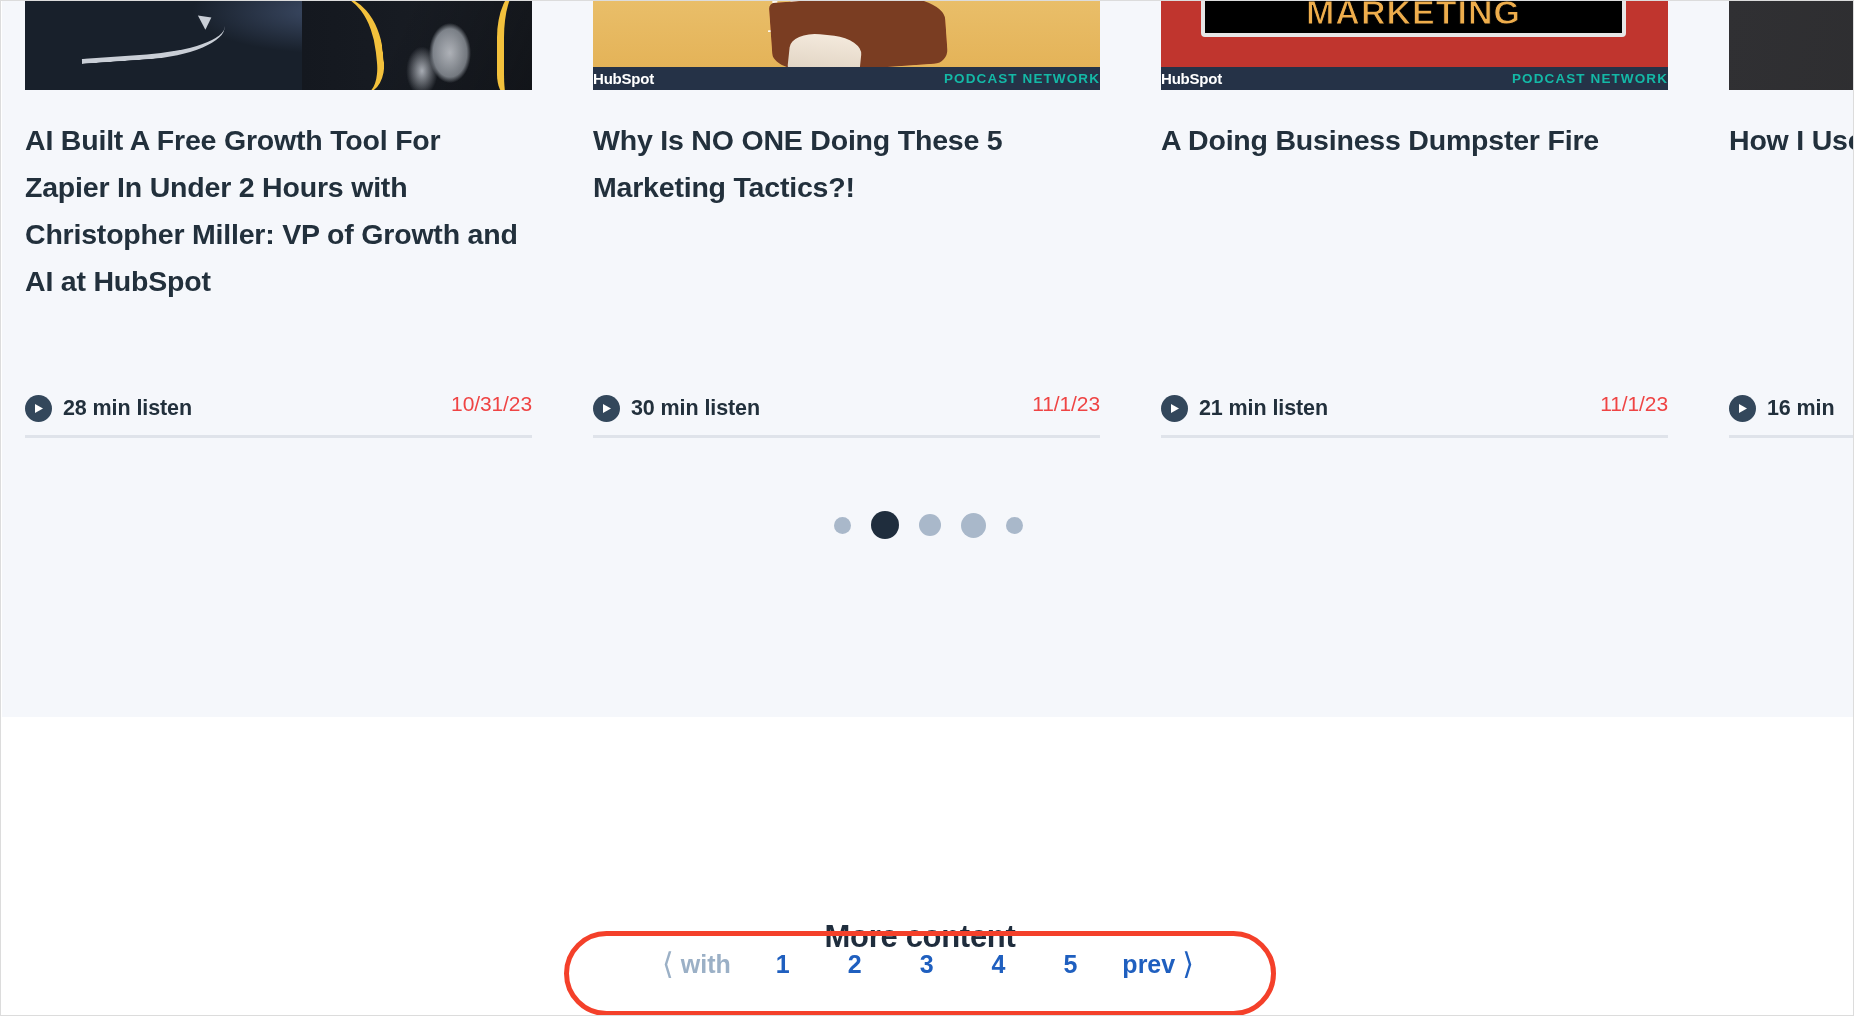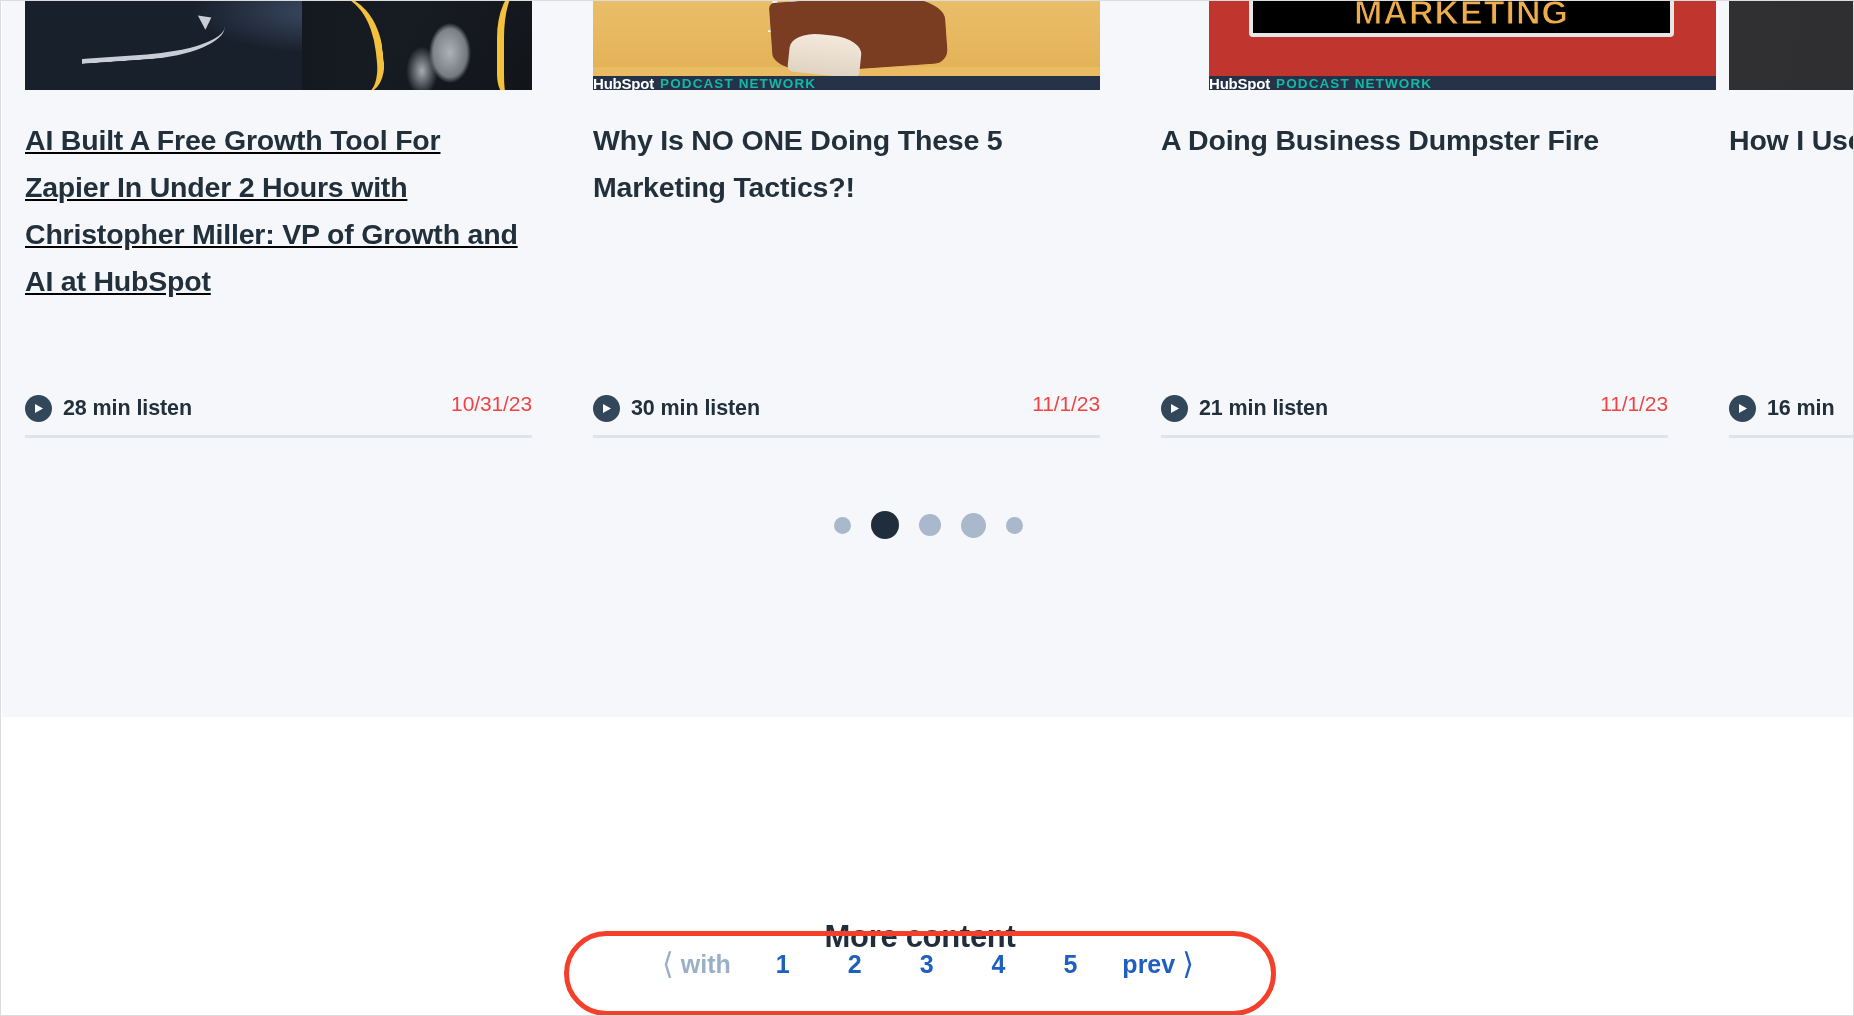--- a/index.html
+++ b/index.html
@@ -47,21 +47,21 @@
   }
 
   .podcast-card {
     position: relative;
     width: 507px;
     margin-left: 23px;
     margin-right: 38px;
     flex: 0 0 auto;
     box-sizing: border-box;
   }
-  .podcast-card:first-child { margin-left: 23px; text-decoration: underline; }
+  .podcast-card:first-child { margin-left: 23px; }
 
   .card-thumb {
     width: 507px;
     height: 89px;
     overflow: hidden;
     position: relative;
     background: #1b2733;
   }
 
   
@@ -145,21 +145,21 @@
   .thumb-2 .napkin {
     position: absolute;
     left: 196px; top: 34px;
     width: 72px; height: 40px;
     background: linear-gradient(180deg, #f3e9dc 0%, #e0d3c2 100%);
     border-radius: 40% 40% 6px 6px;
     transform: rotate(6deg);
   }
 
   
-  .thumb-3 { background: #c0352e; margin-left: 48px; }
+  .thumb-3 { background: #c0352e; }
   .thumb-3 .badge {
     position: absolute;
     left: 40px; top: -14px;
     right: 42px;
     height: 42px;
     background: #000;
     border: 4px solid #e6e6e6;
     border-radius: 4px;
     display: flex;
     align-items: center;
@@ -175,25 +175,25 @@
   }
 
   
   .thumb-4 {
     background: linear-gradient(100deg, #303033 0%, #2c2c2e 60%, #3a3a3c 100%);
   }
 
   .podcast-strip {
     position: absolute;
     left: 0; bottom: 0; width: 100%;
-    height: 14px;
+    height: 23px;
     background: #253247;
     display: flex;
     align-items: center;
-    justify-content: flex-start;
+    justify-content: space-between;
     gap: 6px;
   }
   .strip-brand {
     color: #ffffff;
     font-size: 15px;
     font-weight: 700;
     letter-spacing: -0.2px;
   }
   .strip-rest {
     color: #14b8a6;

